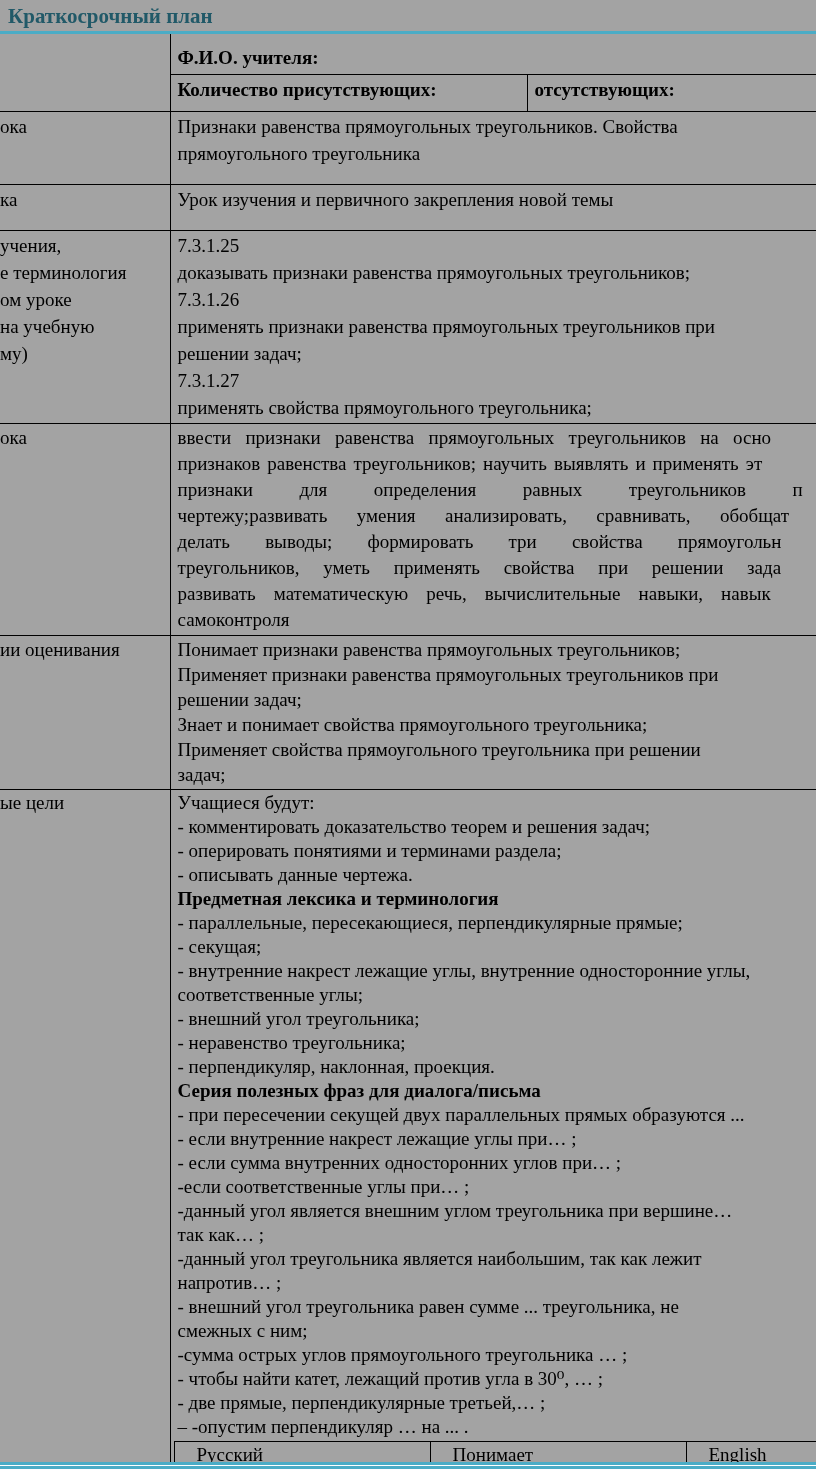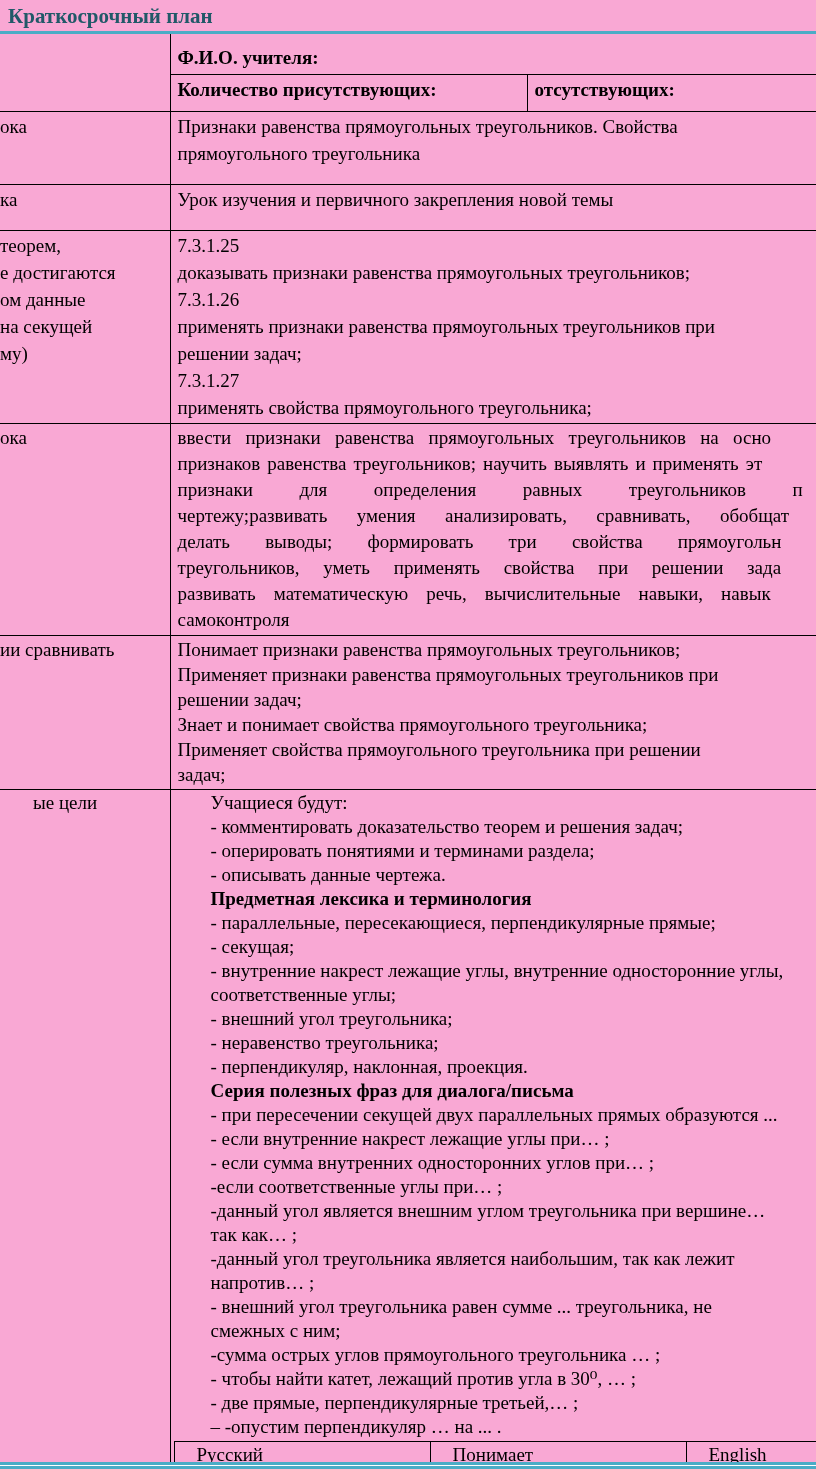--- a/index.html
+++ b/index.html
@@ -1,20 +1,20 @@
 <!DOCTYPE html>
 <html><head>
 <meta charset="utf-8">
 <style>
   html,body{margin:0;padding:0;background:#fff;}
   .page{
     position:relative;
     width:816px;height:1469px;
     overflow:hidden;
-    background:#f9a8d4;
+    background:#a3a3a3;
     font-family:"Liberation Serif","DejaVu Serif",serif;
     font-size:19px;
     color:#000;
   }
   .doc-title{
     color:#215968;
     font-weight:bold;
     font-size:21px;
     line-height:26px;
     padding:3px 0 2px 8px;
@@ -40,21 +40,21 @@
   }
   tr.r-fio td{border-top:none;padding-top:11px;padding-bottom:4px;}
   tr.r-count td{padding-top:2px;padding-bottom:9px;}
   tr.r-topic td.content{padding-bottom:17px;}
   tr.r-type td.content{padding-bottom:17px;}
   .hdr{font-weight:bold;}
   .ln{white-space:nowrap;}
   .lh27 .ln{line-height:27px;}
   .lh26 .ln{line-height:26px;}
   .lh25 .ln{line-height:25px;}
-  .lh24 .ln{line-height:24px;padding-left:33px;}
+  .lh24 .ln{line-height:24px;}
   .bold{font-weight:bold;}
   
   .goals-cell .ln:nth-child(1){word-spacing:0.50em;}
   .goals-cell .ln:nth-child(2){word-spacing:0.12em;}
   .goals-cell .ln:nth-child(3){word-spacing:2.20em;}
   .goals-cell .ln:nth-child(4){word-spacing:1.30em;}
   .goals-cell .ln:nth-child(5){word-spacing:1.60em;}
   .goals-cell .ln:nth-child(6){word-spacing:1.00em;}
   .goals-cell .ln:nth-child(7){word-spacing:0.70em;}
   .lang-table{
@@ -120,24 +120,24 @@
       <td class="label lh27">
         <div class="ln">ка</div>
       </td>
       <td class="content lh27" colspan="2">
         <div class="ln">Урок изучения и первичного закрепления новой темы</div>
       </td>
     </tr>
 
     <tr class="r-objectives">
       <td class="label lh27">
-        <div class="ln">теорем,</div>
-        <div class="ln">е достигаются</div>
-        <div class="ln">ом  данные</div>
-        <div class="ln">на секущей</div>
+        <div class="ln">учения,</div>
+        <div class="ln">е терминология</div>
+        <div class="ln">ом  уроке</div>
+        <div class="ln">на учебную</div>
         <div class="ln">му)</div>
       </td>
       <td class="content lh27" colspan="2">
         <div class="ln">7.3.1.25</div>
         <div class="ln">доказывать признаки равенства прямоугольных треугольников;</div>
         <div class="ln">7.3.1.26</div>
         <div class="ln">применять признаки равенства прямоугольных треугольников при</div>
         <div class="ln">решении задач;</div>
         <div class="ln">7.3.1.27</div>
         <div class="ln">применять свойства прямоугольного треугольника;</div>
@@ -155,21 +155,21 @@
         <div class="ln">чертежу;развивать умения анализировать, сравнивать, обобщат</div>
         <div class="ln">делать выводы; формировать три свойства прямоугольн</div>
         <div class="ln">треугольников, уметь применять свойства при решении зада</div>
         <div class="ln">развивать математическую речь, вычислительные навыки, навык</div>
         <div class="ln">самоконтроля</div>
       </td>
     </tr>
 
     <tr class="r-criteria">
       <td class="label lh25">
-        <div class="ln">ии сравнивать</div>
+        <div class="ln">ии оценивания</div>
       </td>
       <td class="content lh25" colspan="2">
         <div class="ln">Понимает признаки равенства прямоугольных треугольников;</div>
         <div class="ln">Применяет признаки равенства прямоугольных треугольников при</div>
         <div class="ln">решении задач;</div>
         <div class="ln">Знает и понимает свойства прямоугольного треугольника;</div>
         <div class="ln">Применяет свойства прямоугольного треугольника при решении</div>
         <div class="ln">задач;</div>
       </td>
     </tr>

